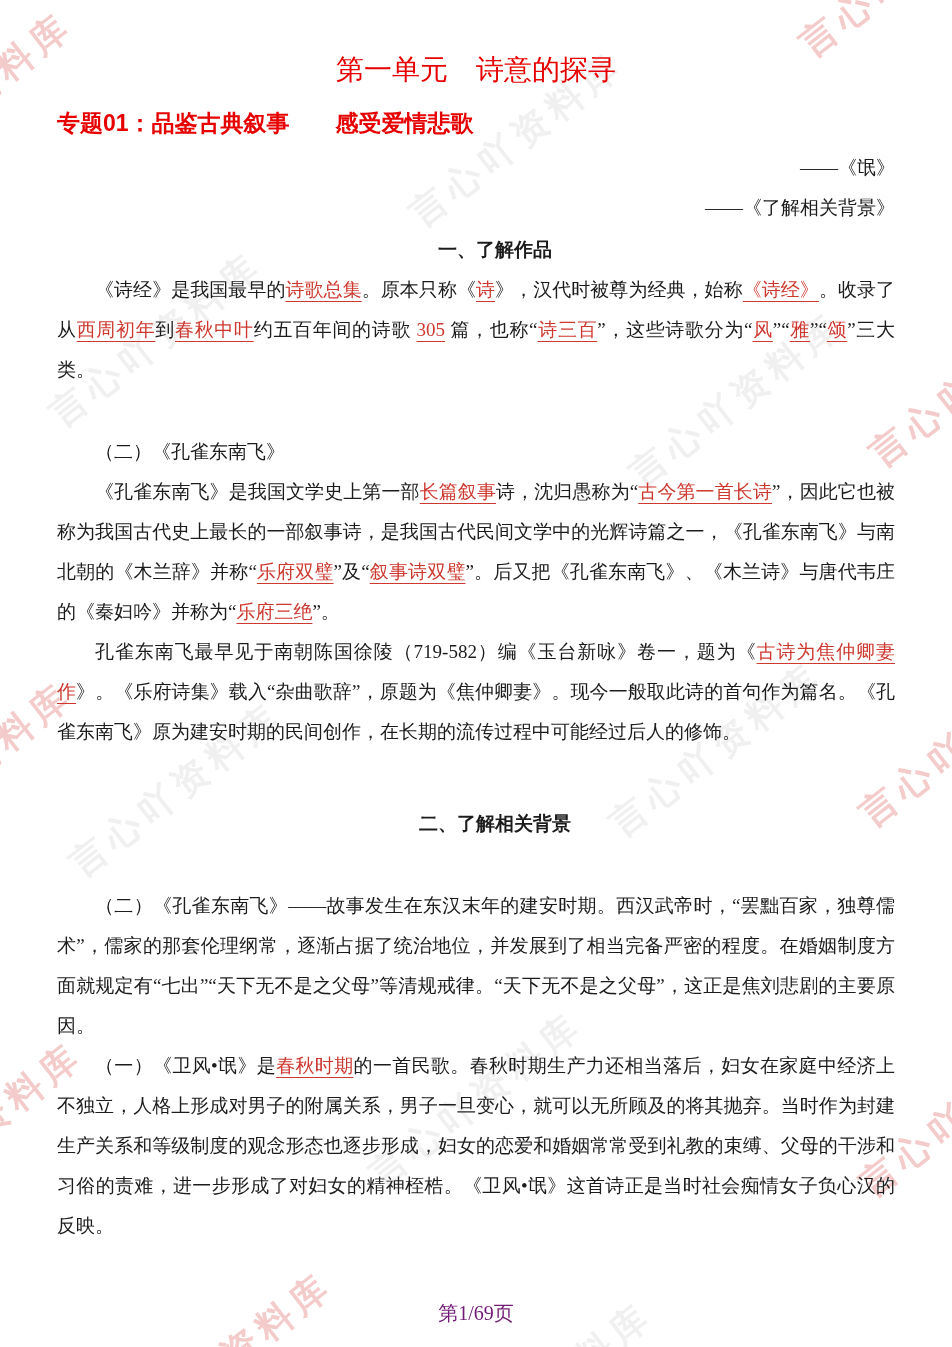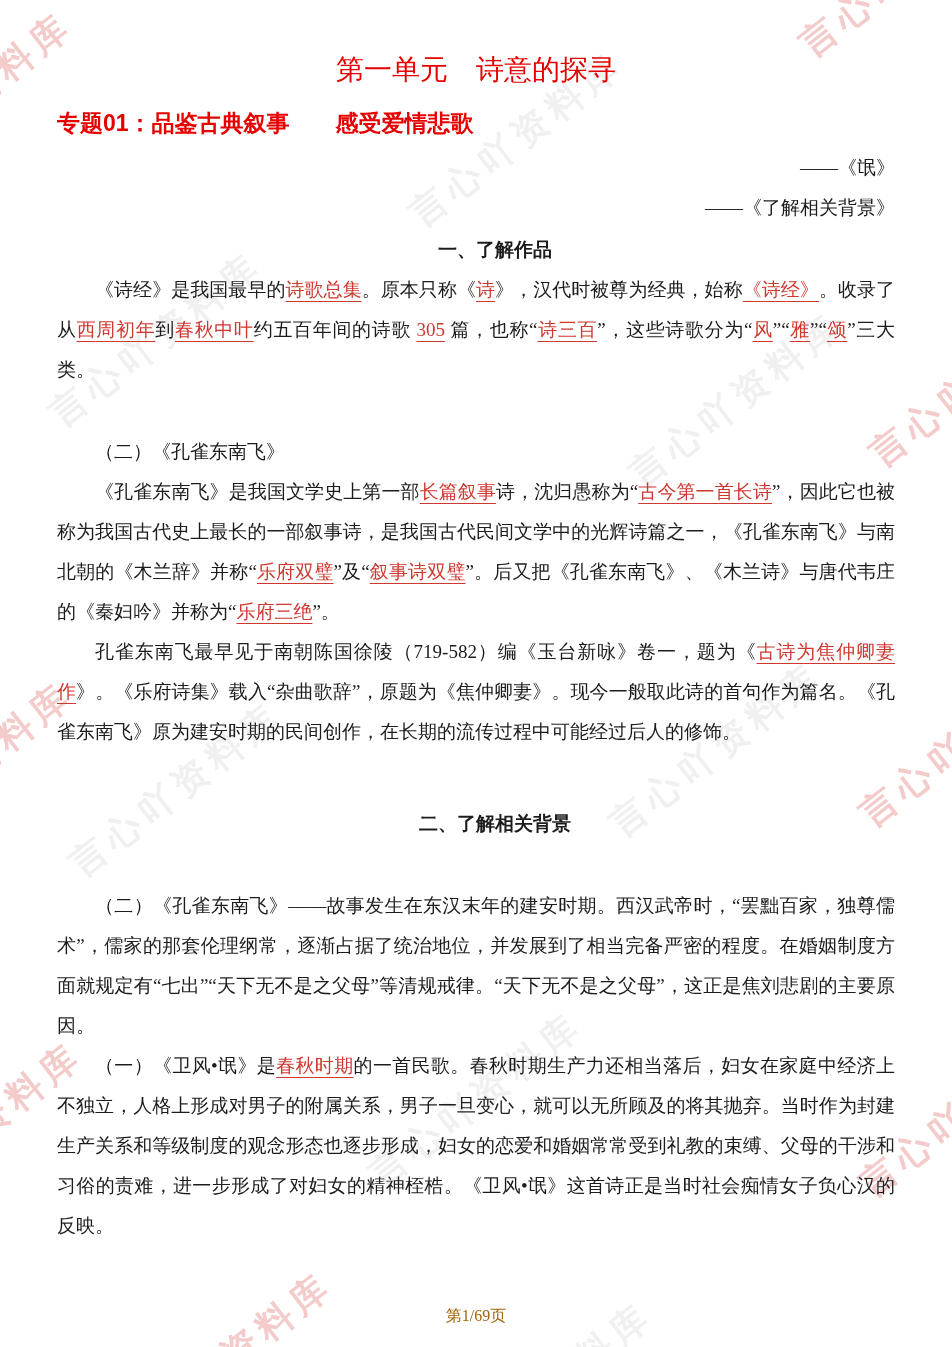--- a/index.html
+++ b/index.html
@@ -57,21 +57,21 @@
   .blk.heading.gap{margin-top:52px;}
   .red-term{
     color:var(--link-red);
     text-decoration:underline;
     text-decoration-thickness:1px;
     text-underline-offset:5px;
   }
   
   .footer{
     position:absolute;left:0;right:0;bottom:20px;z-index:1;
-    text-align:center;font-size:16px;color:#a16207;
+    text-align:center;font-size:20px;color:#701a75;
   }
 </style>
 </head>
 <body>
 
 <div class="page">
 
   <div class="wm-layer">
       <span class="wm" style="left: -150px; top: 160px; color: rgb(243, 203, 202);">言心吖资料库</span>
       <span class="wm" style="left: 400px; top: 200px; color: rgb(240, 240, 240);">言心吖资料库</span>

